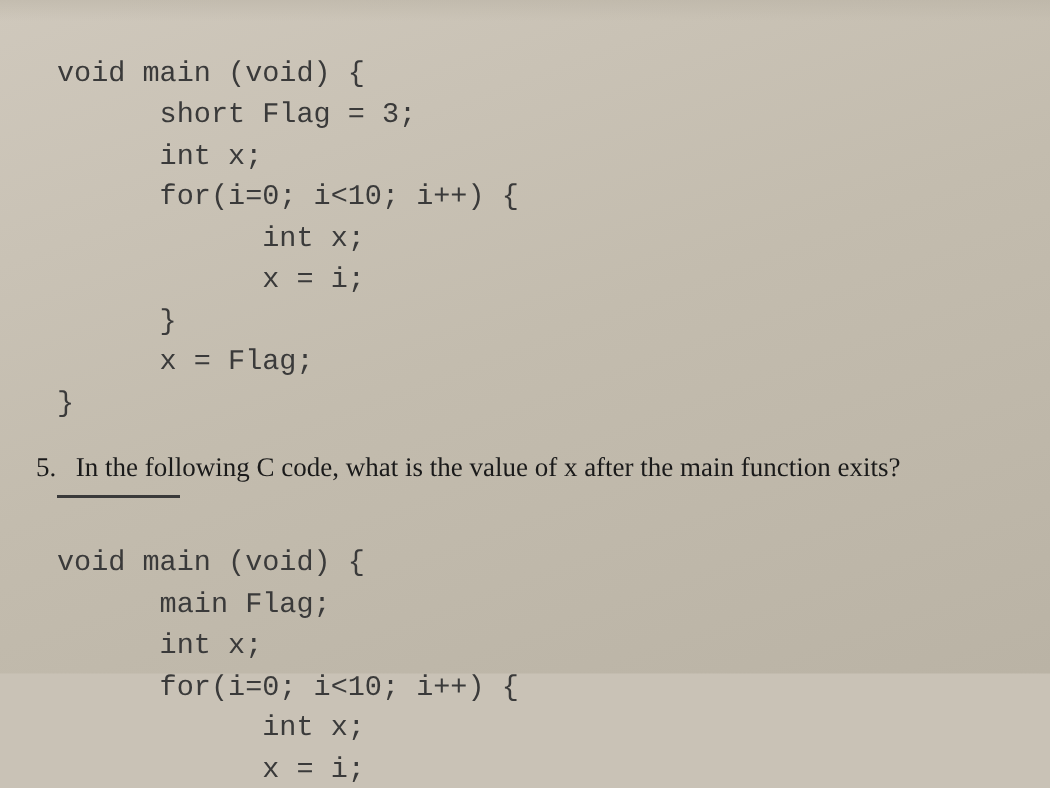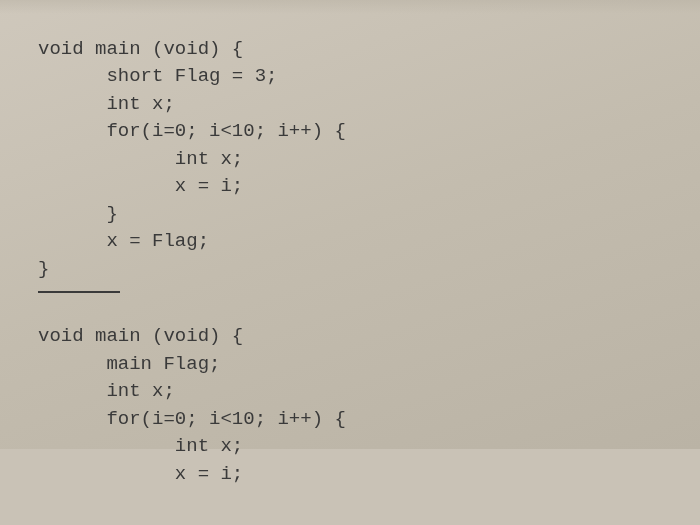--- a/index.html
+++ b/index.html
@@ -63,20 +63,24 @@
 <span>void main (void) {</span>
 <span>      short Flag = 3;</span>
 <span>      int x;</span>
 <span>      for(i=0; i&lt;10; i++) {</span>
 <span>            int x;</span>
 <span>            x = i;</span>
 <span>      }</span>
 <span>      x = Flag;</span>
 <span>}</span></div>
 
+  <div class="question">
+    <span class="qnum">5.</span>
+    <span>In the following C code, what is the value of x after the main function exits?</span>
+  </div>
 
   <hr class="rule">
 
   <div class="code block-bottom">
 <span>void main (void) {</span>
 <span>      main Flag;</span>
 <span>      int x;</span>
 <span>      for(i=0; i&lt;10; i++) {</span>
 <span>            int x;</span>
 <span>            x = i;</span>

